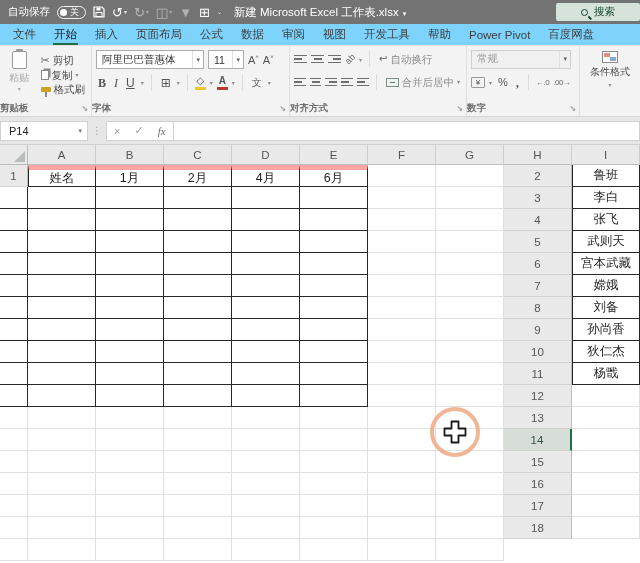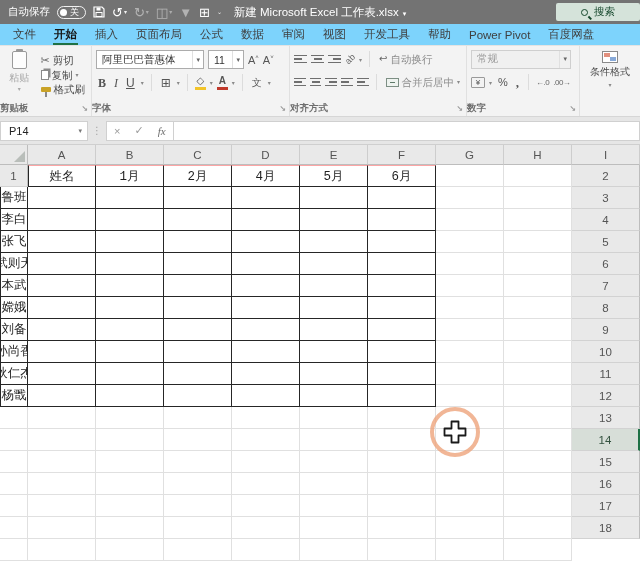--- a/index.html
+++ b/index.html
@@ -18,21 +18,21 @@
   .qat svg{display:block;}
   .tb-title{position:absolute;left:0;right:0;text-align:center;font-size:11.5px;color:#fff;z-index:1;}
   .tb-title .mini{font-size:7px;font-style:normal;margin-left:4px;}
   .search{position:absolute;right:0;top:3px;width:84px;height:18px;background:#d5e3da;border-radius:2px;display:flex;align-items:center;justify-content:center;gap:6px;color:#15472c;font-size:10.5px;cursor:pointer;z-index:3;}
   .mag{width:7px;height:7px;border:1.5px solid #15472c;border-radius:50%;position:relative;display:inline-block;}
   .mag::after{content:"";position:absolute;width:4px;height:1.5px;background:#15472c;transform:rotate(45deg);left:6px;top:7px;}
 
   
   .tabs{height:22px;background:#7dd3fc;display:flex;align-items:stretch;padding:0 4px;border-bottom:1px solid #e3e3e3;}
   .tab{display:flex;align-items:center;padding:0 9px;font-size:11.5px;color:#3f3f3f;cursor:pointer;position:relative;white-space:nowrap;}
-  .tab.active{color:#161616;font-weight:bold;}
+  .tab.active{color:#161616;font-weight:normal;}
   .tab.active::after{content:"";position:absolute;left:8px;right:8px;bottom:0;height:2.5px;background:#1e7145;}
 
   
   .ribbon{height:71px;background:#f3f3f3;display:flex;border-bottom:1px solid #d6d6d6;overflow:hidden;}
   .group{display:flex;flex-direction:column;border-right:1px solid #e0e0e0;flex:none;}
   .gc{flex:1;padding:3px 4px 0 4px;display:flex;gap:4px;}
   .glabel{height:16px;position:relative;display:flex;align-items:center;justify-content:flex-start;font-size:9.5px;color:#6e6e6e;font-weight:bold;}
   .lnch{position:absolute;right:3px;bottom:3px;font-size:8px;color:#9a9a9a;font-style:normal;cursor:pointer;}
   .rbtn{display:inline-flex;align-items:center;gap:3px;font-size:10.5px;color:#4a4a4a;cursor:pointer;line-height:1;padding:1px 2px;white-space:nowrap;}
   .rbtn .mini{font-size:6px;font-style:normal;color:#8a8a8a;}
@@ -101,21 +101,21 @@
 
   
   .grid{display:grid;grid-template-columns:28px repeat(9,68px);grid-template-rows:20px;grid-auto-rows:22px;background:#fff;height:418px;overflow:hidden;}
   .corner{background:#e9e9e9;border-right:1px solid #bdbdbd;border-bottom:1px solid #bdbdbd;position:relative;cursor:pointer;}
   .corner::after{content:"";position:absolute;right:2px;bottom:2px;width:0;height:0;border-left:11px solid transparent;border-bottom:11px solid #b9beba;}
   .chead{background:#e9e9e9;border-right:1px solid #cdcdcd;border-bottom:1px solid #bdbdbd;display:flex;align-items:center;justify-content:center;font-size:11.5px;color:#555;cursor:pointer;}
   .rhead{background:#e9e9e9;border-right:1px solid #bdbdbd;border-bottom:1px solid #d2d2d2;display:flex;align-items:center;justify-content:center;font-size:11.5px;color:#555;cursor:pointer;}
   .rhead.sel{background:#d7ded8;border-right:2px solid #1e7145;color:#33523f;}
   .c{background:#fff;border-right:1px solid #e0e0e0;border-bottom:1px solid #e0e0e0;display:flex;align-items:center;justify-content:center;font-size:12.5px;color:#1f1f1f;cursor:cell;overflow:hidden;white-space:nowrap;}
   .c.tc{border-right:1px solid #262626;border-bottom:1px solid #262626;}
-  .c.tt{border-top:1px solid #fca5a5;font-family:Liberation Mono, monospace;}
+  .c.tt{border-top:5px solid #fca5a5;}
   .c.tl{border-left:1px solid #262626;}
 
   .cursor-overlay{position:absolute;left:427px;top:404px;width:56px;height:56px;pointer-events:none;z-index:10;}
 </style>
 </head>
 <body>
 
 <div class="app">
 
   <div class="titlebar">
@@ -377,21 +377,20 @@
       <div class="chead">E</div>
       <div class="chead">F</div>
       <div class="chead">G</div>
       <div class="chead">H</div>
       <div class="chead">I</div>
       <div class="rhead">1</div>
       <div class="c tc tt tl">姓名</div>
       <div class="c tc tt">1月</div>
       <div class="c tc tt">2月</div>
       <div class="c tc tt">4月</div>
-      <div class="c tc tt">5月</div>
       <div class="c tc tt">6月</div>
       <div class="c"></div>
       <div class="c"></div>
       <div class="rhead">2</div>
       <div class="c tc tl">鲁班</div>
       <div class="c tc"></div>
       <div class="c tc"></div>
       <div class="c tc"></div>
       <div class="c tc"></div>
       <div class="c tc"></div>

